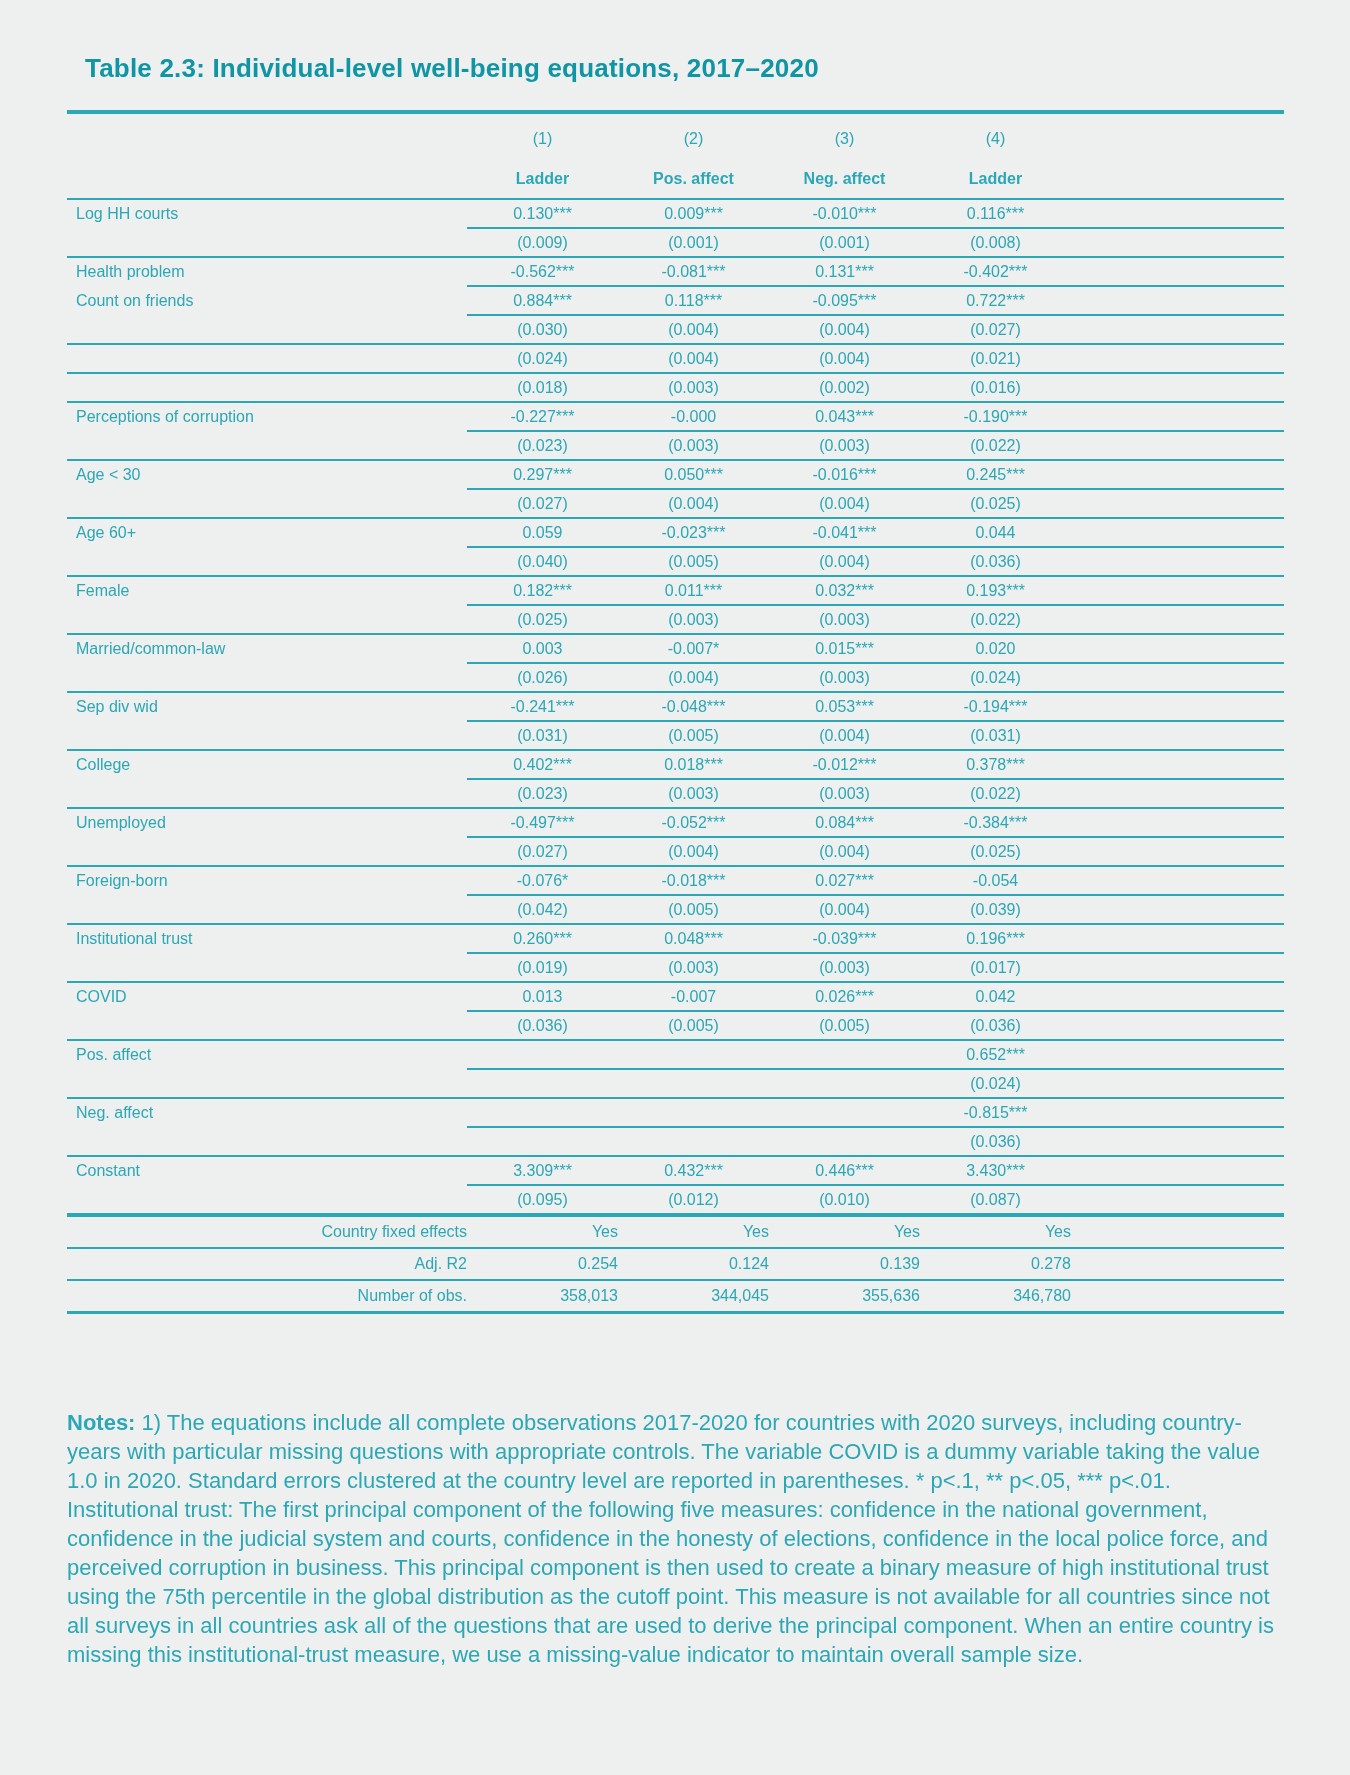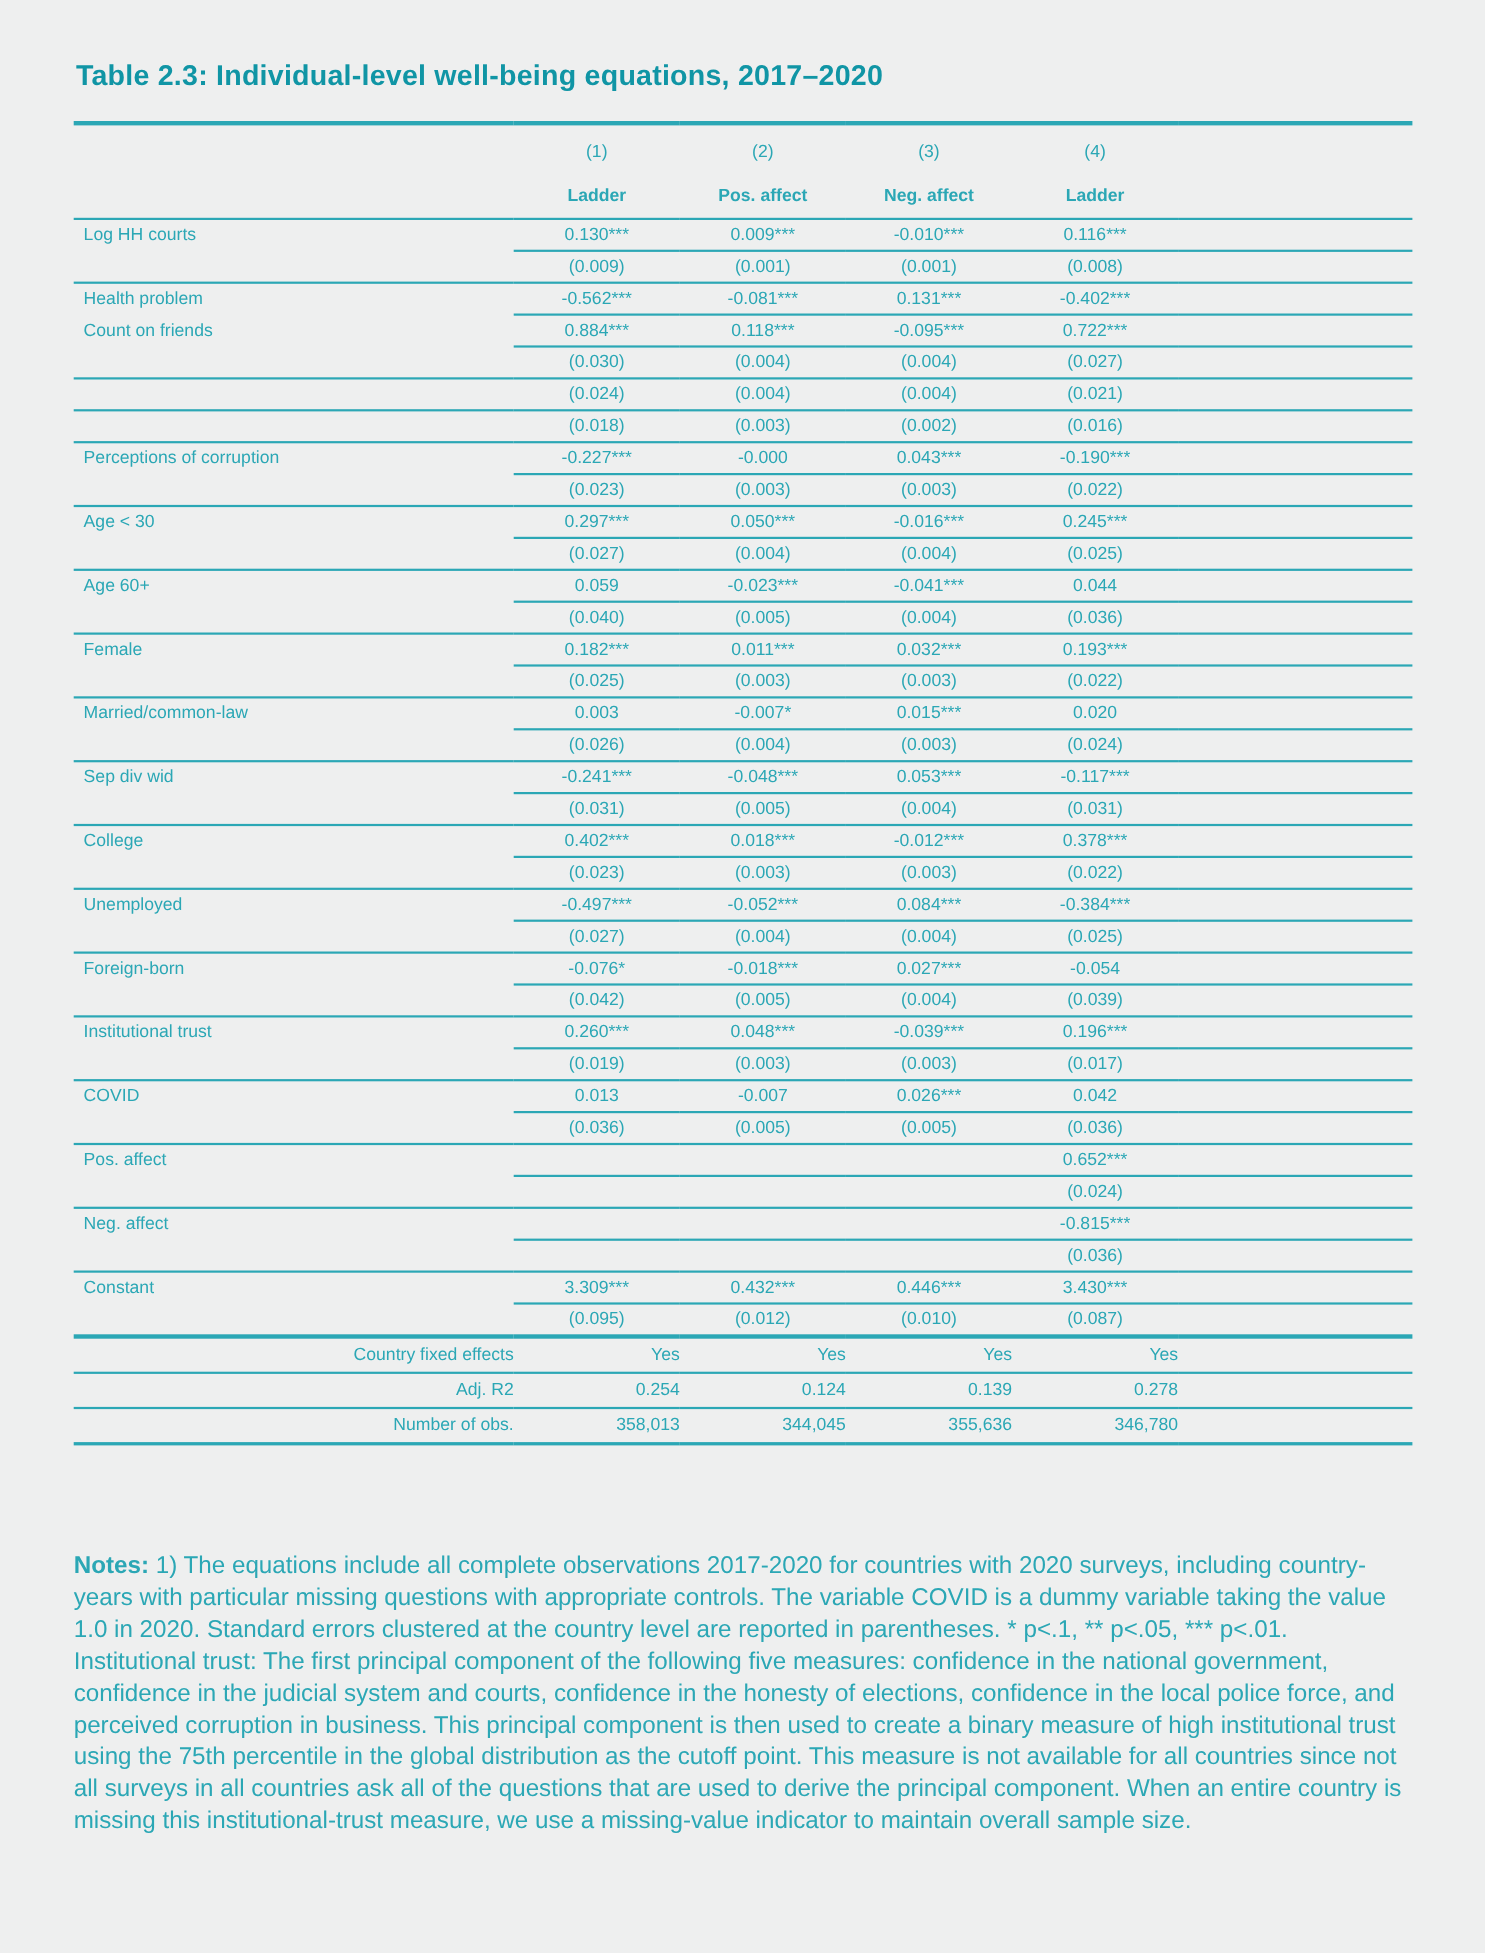--- a/index.html
+++ b/index.html
@@ -10,21 +10,21 @@
   html,body{margin:0;padding:0;}
   body{
     width:1350px;height:1775px;
     background:var(--bg);
     font-family:"Liberation Sans", sans-serif;
     color:var(--teal);
     -webkit-font-smoothing:antialiased;
   }
   .page{padding:52px 66px 0 67px;}
   h1.table-title{
-    margin:0 0 26px 2px;
+    margin:0 0 26px 18px;
     font-size:26px;
     line-height:32px;
     font-weight:bold;
     color:var(--teal-title);
     letter-spacing:.2px;
   }
   table.reg{
     width:1217px;
     border-collapse:collapse;
     table-layout:fixed;
@@ -236,21 +236,21 @@
           <td class="val">(0.003)</td>
           <td class="val">(0.024)</td>
           <td class="fill"></td>
         </tr>
 
         <tr class="coef-row">
           <td class="lbl">Sep div wid</td>
           <td class="val">-0.241***</td>
           <td class="val">-0.048***</td>
           <td class="val">0.053***</td>
-          <td class="val">-0.117***</td>
+          <td class="val">-0.194***</td>
           <td class="fill"></td>
         </tr>
         <tr class="se-row">
           <td class="lbl"></td>
           <td class="val">(0.031)</td>
           <td class="val">(0.005)</td>
           <td class="val">(0.004)</td>
           <td class="val">(0.031)</td>
           <td class="fill"></td>
         </tr>

